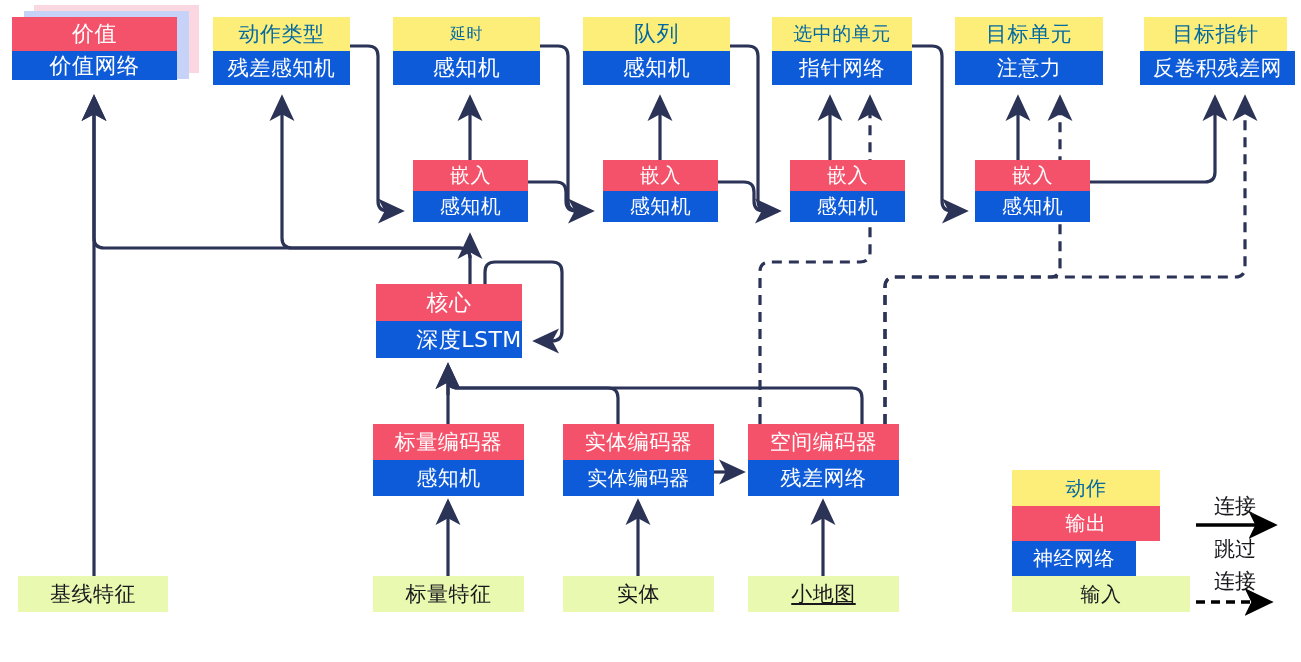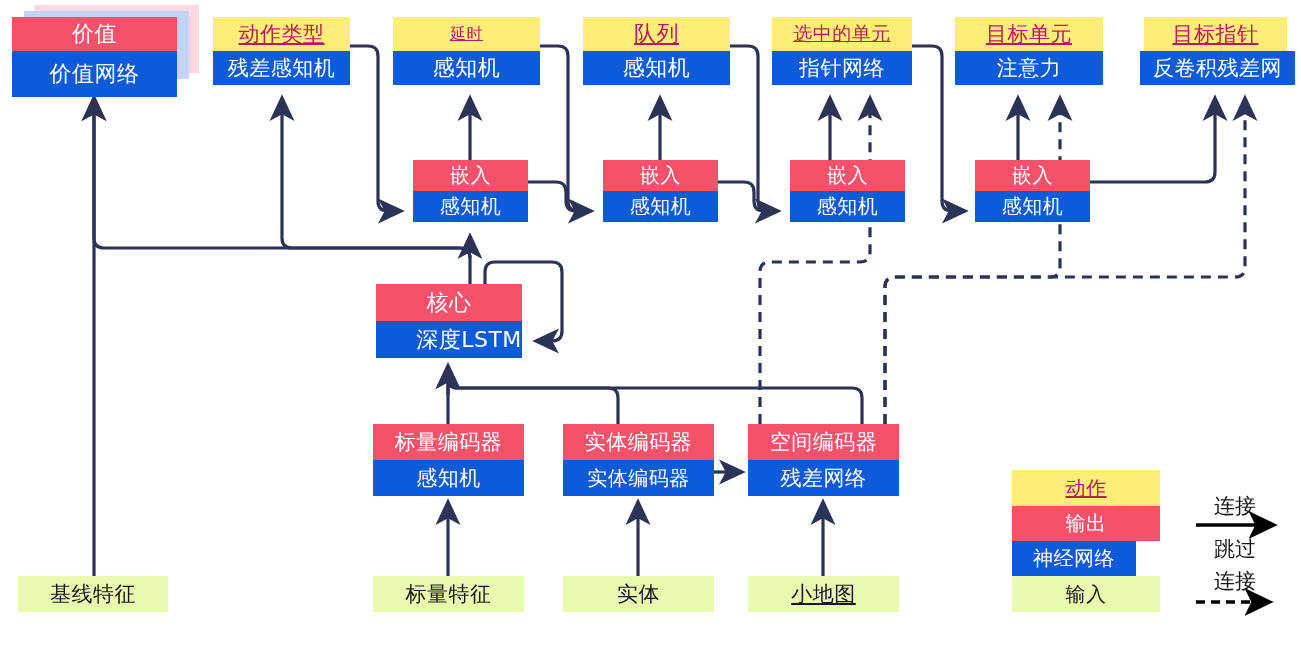--- a/index.html
+++ b/index.html
@@ -3,21 +3,21 @@
 <meta charset="utf-8">
 <style>
   html,body{margin:0;padding:0;background:#ffffff;}
   body{font-family:"DejaVu Sans","Liberation Sans",sans-serif;}
   #stage{position:relative;width:1301px;height:662px;background:#ffffff;overflow:hidden;}
   svg#wires{position:absolute;left:0;top:0;width:1301px;height:662px;pointer-events:none;}
 
   .node{position:absolute;box-sizing:border-box;}
   .band{box-sizing:border-box;display:flex;align-items:center;justify-content:center;
         white-space:nowrap;letter-spacing:.5px;}
-  .band.action{background:#fdee79;color:#be185d;text-decoration:underline;}
+  .band.action{background:#fdee79;color:#0369a1;}
   .band.output{background:#f4526b;color:#ffffff;}
   .band.nn{background:#0d5bd8;color:#ffffff;}
   .band.input{background:#e9f9b0;color:#17171c;}
 
   .shadow1,.shadow2{position:absolute;box-sizing:border-box;}
   .shadow1{background:#fbd7e2;}
   .shadow2{background:#c6d2f7;}
 
   .legend-box{position:absolute;}
   .legend-box .band{justify-content:center;}
@@ -95,21 +95,21 @@
     <g>
       <path d="M1196,525 L1274,525" fill="none" stroke="#000000" stroke-width="3.4" marker-end="url(#ahk)"></path>
       <path d="M1196,602 L1270,602" fill="none" stroke="#000000" stroke-width="3.4" stroke-dasharray="9,6" marker-end="url(#ahk)"></path>
     </g>
   </svg>
 
   <div class="node" style="left:12px;top:17px;width:165px;height:68px;">
     <div class="shadow1" style="left:22px;top:-12px;width:165px;height:68px;"></div>
     <div class="shadow2" style="left:12px;top:-6px;width:165px;height:68px;"></div>
     <div class="band output" style="position:absolute;left:0;top:0;width:165px;height:34px;font-size:22px;">价值</div>
-    <div class="band nn" style="position:absolute;left:0;top:34px;width:165px;height:46px;font-size:22px;">价值网络</div>
+    <div class="band nn" style="position:absolute;left:0;top:34px;width:165px;height:29px;font-size:22px;">价值网络</div>
   </div>
 
   <div class="node" style="left:213px;top:17px;width:137px;height:68px;">
     <div class="band action" style="position:absolute;left:0;top:0;width:137px;height:34px;font-size:21px;">动作类型</div>
     <div class="band nn" style="position:absolute;left:0;top:34px;width:137px;height:34px;font-size:21px;">残差感知机</div>
   </div>
 
   <div class="node" style="left:393px;top:17px;width:147px;height:68px;">
     <div class="band action" style="position:absolute;left:0;top:0;width:147px;height:34px;font-size:16px;">延时</div>
     <div class="band nn" style="position:absolute;left:0;top:34px;width:147px;height:34px;font-size:22px;">感知机</div>
@@ -172,20 +172,20 @@
 
   <div class="band input node" style="left:18px;top:576px;width:150px;height:36px;font-size:21px;">基线特征</div>
   <div class="band input node" style="left:373px;top:576px;width:151px;height:36px;font-size:21px;">标量特征</div>
   <div class="band input node" style="left:563px;top:576px;width:151px;height:36px;font-size:21px;">实体</div>
   <div class="band input node" style="left:748px;top:576px;width:151px;height:36px;font-size:21px;text-decoration:underline;">小地图</div>
 
   <div class="legend-box" style="left:1012px;top:470px;width:148px;height:142px;">
     <div class="band action" style="position:absolute;left:0;top:0;width:148px;height:36px;font-size:20px;">动作</div>
     <div class="band output" style="position:absolute;left:0;top:36px;width:148px;height:35px;font-size:20px;">输出</div>
     <div class="band nn" style="position:absolute;left:0;top:71px;width:124px;height:35px;font-size:20px;">神经网络</div>
-    <div class="band input" style="position:absolute;left:0;top:106px;width:148px;height:36px;font-size:20px;">输入</div>
+    <div class="band input" style="position:absolute;left:0;top:106px;width:178px;height:36px;font-size:20px;">输入</div>
   </div>
 
   <div class="legend-label" style="left:1196px;top:492px;width:78px;font-size:21px;">连接</div>
   <div class="legend-label" style="left:1196px;top:535px;width:78px;font-size:21px;">跳过</div>
   <div class="legend-label" style="left:1196px;top:567px;width:78px;font-size:21px;">连接</div>
 
 </div>
 
 </body></html>

